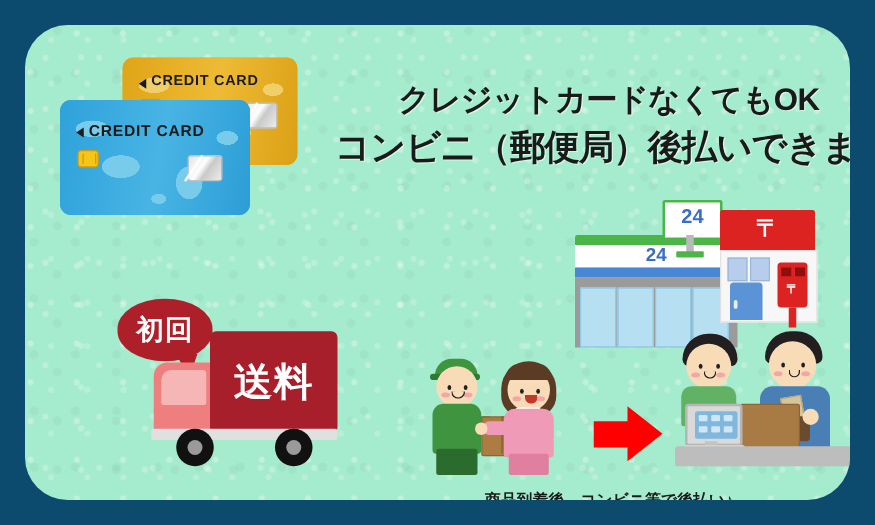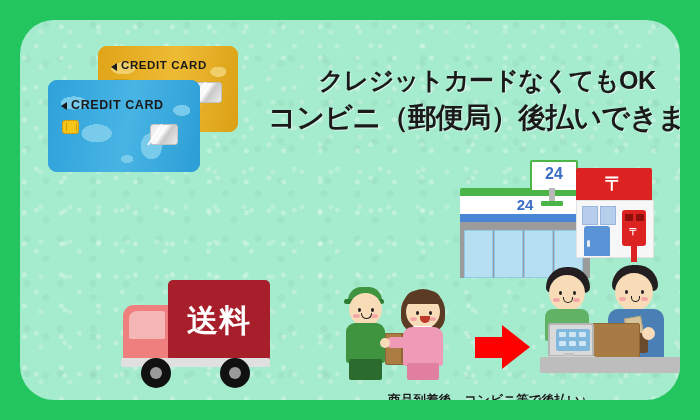--- a/index.html
+++ b/index.html
@@ -1,17 +1,17 @@
 <!DOCTYPE html>
 <html><head>
 <meta charset="utf-8">
 <style>
   html,body{margin:0;padding:0;background:#ffffff;}
   body{width:700px;height:420px;overflow:hidden;font-family:"Liberation Sans","DejaVu Sans",sans-serif;}
-  #stage{position:relative;width:700px;height:420px;background:#22c55e;}
+  #stage{position:relative;width:700px;height:420px;background:#0c4a6e;}
 
   
   .panel{position:absolute;left:20px;top:20px;width:660px;height:380px;
          border-radius:34px;
          background:#a5ebcd;
          background-image:
             radial-gradient(circle at 12% 22%, rgba(255,255,255,.30) 0 2px, rgba(0,0,0,0) 3px),
             radial-gradient(circle at 38% 64%, rgba(255,255,255,.25) 0 2px, rgba(0,0,0,0) 3px),
             radial-gradient(circle at 72% 34%, rgba(255,255,255,.22) 0 2px, rgba(0,0,0,0) 3px),
             radial-gradient(circle at 88% 78%, rgba(255,255,255,.25) 0 2px, rgba(0,0,0,0) 3px),
@@ -64,21 +64,21 @@
 
   
   .bubble{position:absolute;left:74px;top:219px;width:76px;height:50px;border-radius:50%/48%;
           background:#ad1f29;display:flex;align-items:center;justify-content:center;}
   .bubble .txt{color:#fff;font-weight:bold;font-size:22px;letter-spacing:1px;}
   .bubble .tail{position:absolute;right:12px;bottom:-14px;width:0;height:0;
           border-left:10px solid transparent;border-right:7px solid transparent;
           border-top:20px solid #ad1f29;transform:rotate(-8px);}
 
   
-  .truck{position:absolute;left:95px;top:260px;width:155px;height:105px;}
+  .truck{position:absolute;left:95px;top:245px;width:155px;height:105px;}
   .truck .body{position:absolute;left:53px;top:0;width:102px;height:82px;border-radius:5px;
           background:#a61f2b;display:flex;align-items:center;justify-content:center;}
   .truck .body .t1,.truck .body .t2{color:#fff;font-weight:bold;font-size:31px;letter-spacing:1px;
           line-height:38px;text-align:center;}
   .truck .cab{position:absolute;left:8px;top:25px;width:52px;height:57px;
           background:#ef7f7f;border-radius:11px 3px 3px 3px;}
   .truck .win{position:absolute;left:14px;top:31px;width:36px;height:28px;
           background:#f7b6b6;border-radius:8px 3px 2px 2px;}
   .truck .skirt{position:absolute;left:6px;top:78px;width:149px;height:9px;background:#e0e0e0;border-radius:2px;}
   .truck .wheel{position:absolute;top:78px;width:30px;height:30px;border-radius:50%;background:#111;}
@@ -210,20 +210,24 @@
         <div class="chip" style="left:14px;top:40px;"></div>
         <div class="holo" style="left:102px;top:44px;"></div>
       </div>
     </div>
 
     <div class="headline">
       <div class="hl-line hl1">クレジットカードなくてもOK</div>
       <div class="hl-line hl2">コンビニ（郵便局）後払いできます</div>
     </div>
 
+    <div class="bubble">
+      <span class="txt">初回</span>
+      <span class="tail"></span>
+    </div>
 
     <div class="truck">
       <div class="cab"></div>
       <div class="win"></div>
       <div class="body">
         <div>
           <div class="t1">送料</div>
         </div>
       </div>
       <div class="skirt"></div>

